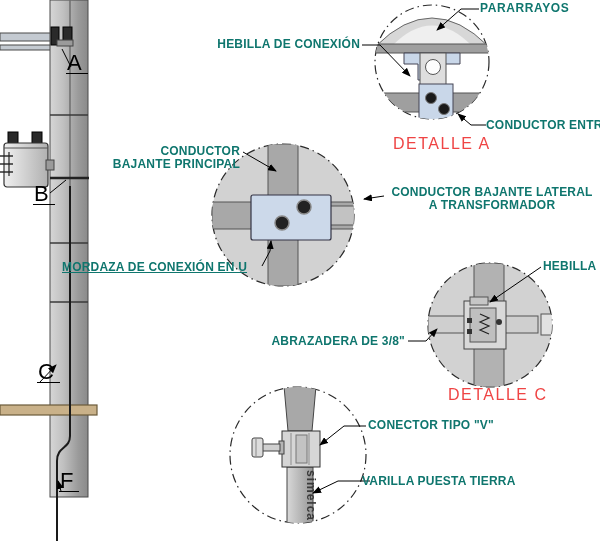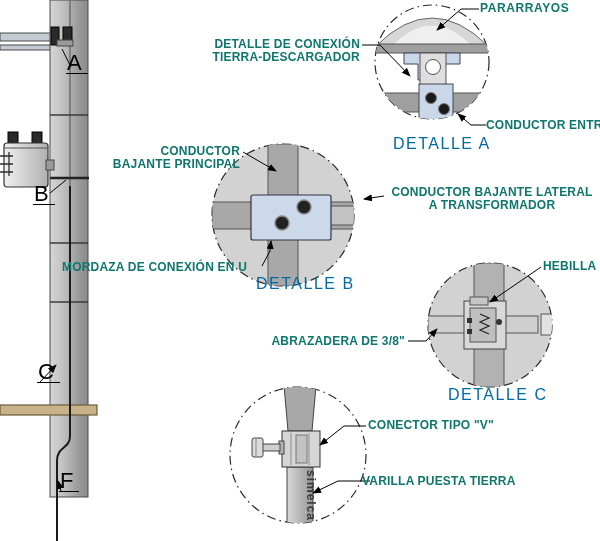--- a/index.html
+++ b/index.html
@@ -7,21 +7,21 @@
     position:relative;width:600px;height:541px;overflow:hidden;background:#fff;
     font-family:"Liberation Sans", sans-serif;
   }
   svg{position:absolute;left:0;top:0;}
   .lbl{
     position:absolute;font-weight:bold;font-size:12px;line-height:12.5px;
     color:#0f766e;letter-spacing:0.2px;white-space:nowrap;
   }
   .lbl.two{white-space:normal;}
   .caption{
-    position:absolute;font-weight:400;font-size:16px;color:#0369a1;
+    position:absolute;font-weight:400;font-size:16px;color:#ef4444;
     letter-spacing:1.5px;white-space:nowrap;
   }
   .marker{
     position:absolute;font-size:22px;font-weight:400;color:#000;
     border-bottom:1.6px solid #000;padding:0 6px 0 1px;line-height:21px;
   }
   .right{text-align:right;}
   .center{text-align:center;}
 </style>
 </head>
@@ -154,28 +154,27 @@
     <rect x="279" y="441" width="5" height="13" fill="#b5b5b5" stroke="#444"></rect>
     <rect x="262" y="444" width="18" height="7" fill="#cfcfcf" stroke="#444"></rect>
     <rect x="252" y="438" width="11" height="19" rx="2" fill="#dcdcdc" stroke="#444"></rect>
     <line x1="256" y1="439" x2="256" y2="456" stroke="#888"></line>
   </g>
   <path d="M366,426 L344,426 L320,445" fill="none" stroke="#000" stroke-width="1" marker-end="url(#arrow)"></path>
   <path d="M370,481 L338,481 L313,493" fill="none" stroke="#000" stroke-width="1" marker-end="url(#arrow)"></path>
 </svg>
 
 <div class="lbl" style="left:480px;top:2px;letter-spacing:0.6px;">PARARRAYOS</div>
-<div class="lbl two right" style="left:180px;top:38px;width:180px;"><span>DETALLE DE CONEXIÓN</span><br><span>TIERRA-DESCARGADOR</span></div>
+<div class="lbl two right" style="left:180px;top:38px;width:180px;"><span>HEBILLA DE CONEXIÓN</span><br></div>
 <div class="lbl" style="left:486px;top:119px;">CONDUCTOR ENTR</div>
 <div class="caption" style="left:393px;top:135px;">DETALLE A</div>
 
 <div class="lbl two right" style="left:100px;top:145px;width:140px;"><span>CONDUCTOR</span><br><span>BAJANTE PRINCIPAL</span></div>
 <div class="lbl two center" style="left:385px;top:186px;width:214px;"><span>CONDUCTOR BAJANTE LATERAL</span><br><span>A TRANSFORMADOR</span></div>
-<div class="lbl" style="left:62px;top:261px;">MORDAZA DE CONEXIÓN EN U</div>
-<div class="caption" style="left:256px;top:275px;">DETALLE B</div>
+<div class="lbl" style="left:62px;top:261px;text-decoration:underline;">MORDAZA DE CONEXIÓN EN U</div>
 
 <div class="lbl" style="left:543px;top:260px;">HEBILLA D</div>
 <div class="lbl right" style="left:245px;top:335px;width:160px;">ABRAZADERA DE 3/8"</div>
 <div class="caption" style="left:448px;top:386px;">DETALLE C</div>
 
 <div class="lbl" style="left:368px;top:419px;">CONECTOR TIPO "V"</div>
 <div class="lbl" style="left:362px;top:475px;">VARILLA PUESTA TIERRA</div>
 
 <div class="marker" style="left:66px;top:52px;">A</div>
 <div class="marker" style="left:33px;top:183px;">B</div>

